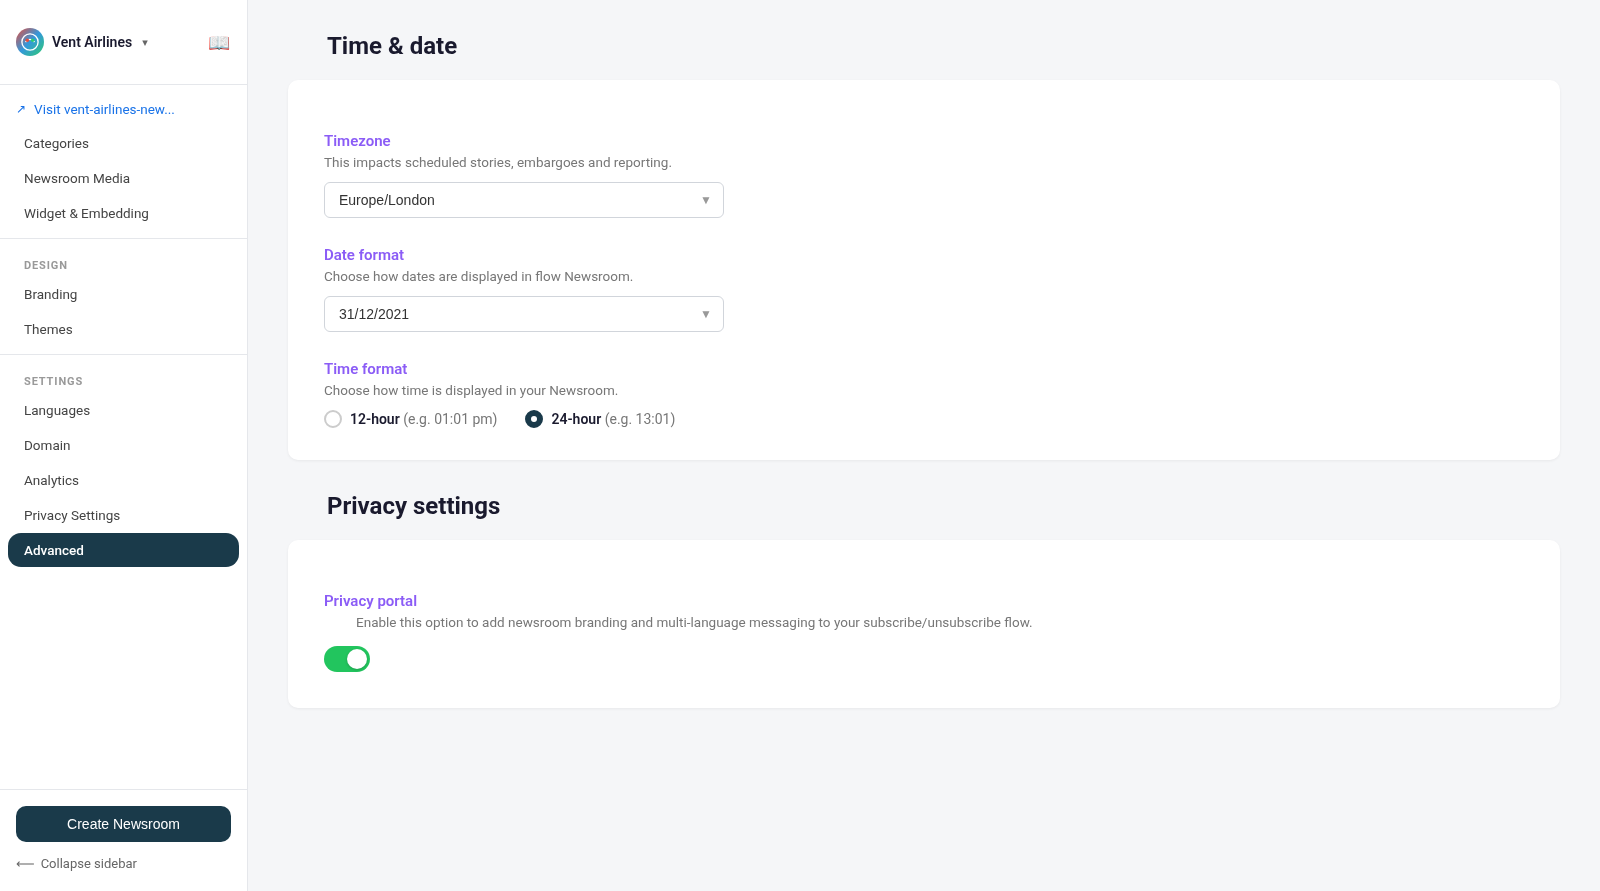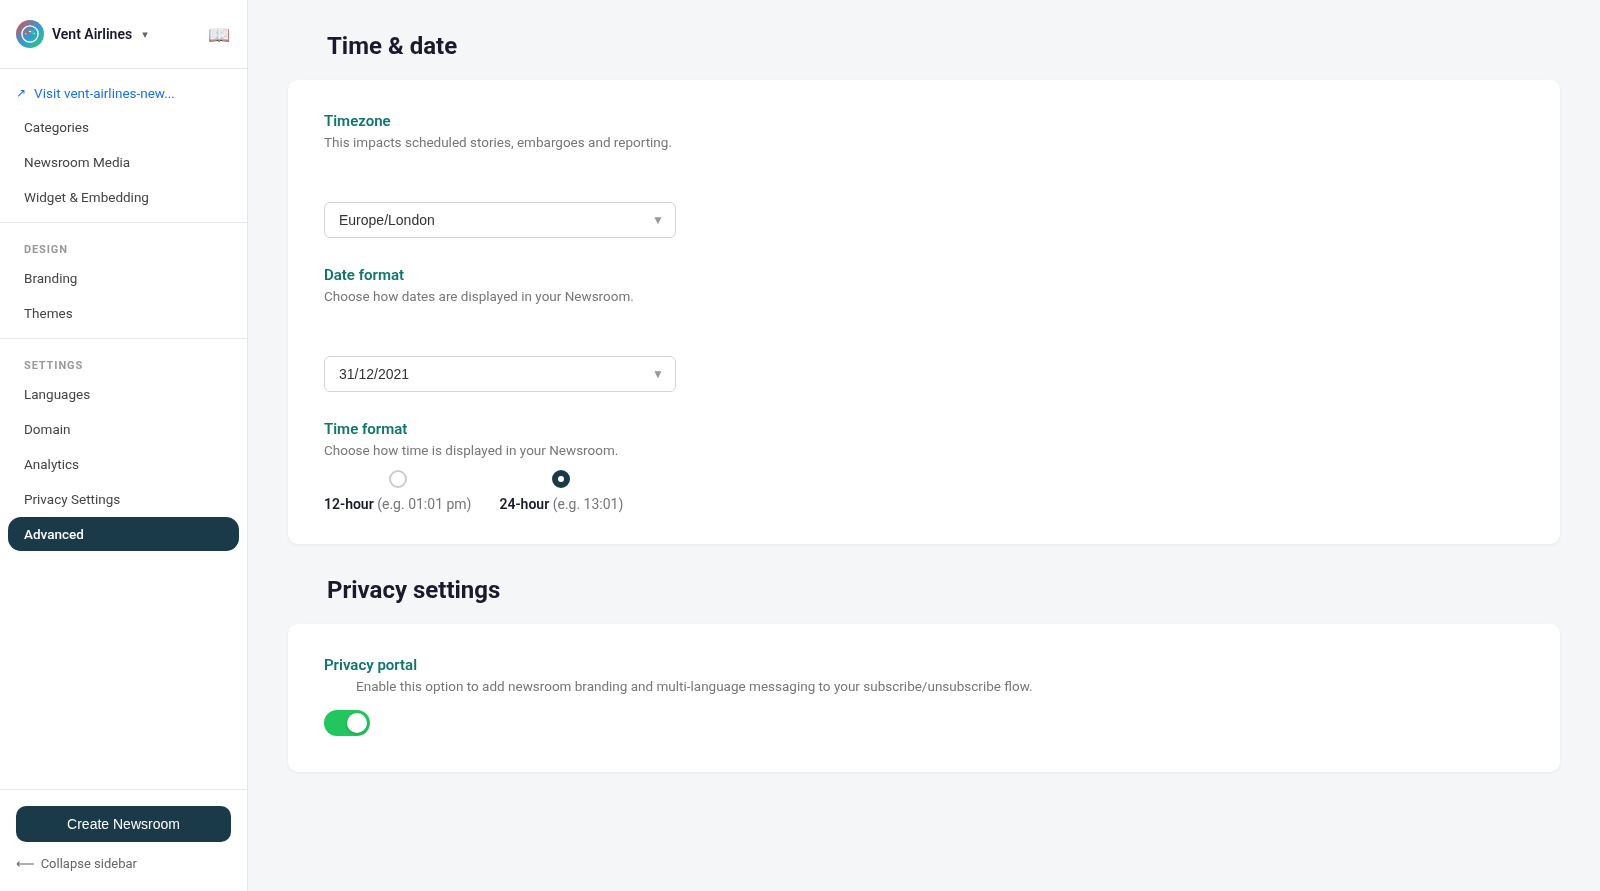--- a/index.html
+++ b/index.html
@@ -21,21 +21,21 @@
       display: flex;
       flex-direction: column;
       height: 100%;
       overflow-y: auto;
     }
 
     .sidebar-header {
       display: flex;
       align-items: center;
       justify-content: space-between;
-      padding: 20px 16px;
+      padding: 28px 16px;
       border-bottom: 1px solid #e5e7eb;
     }
 
     .brand-row {
       display: flex;
       align-items: center;
       gap: 8px;
       cursor: pointer;
     }
 
@@ -169,43 +169,43 @@
       background: #fff;
       border-radius: 10px;
       padding: 32px 36px;
       margin-bottom: 32px;
       box-shadow: 0 1px 3px rgba(0,0,0,0.06);
     }
 
     .field-label {
       font-size: 15px;
       font-weight: 600;
-      color: #0f766e;
+      color: #8b5cf6;
       margin-bottom: 4px;
+      margin-top: 20px;
     }
 
     .field-description {
       font-size: 13.5px;
       color: #777;
       margin-bottom: 12px;
     }
 
     .field-block {
       margin-bottom: 28px;
     }
 
     .field-block:last-child {
       margin-bottom: 0;
     }
 
     .select-wrapper {
       position: relative;
       display: inline-block;
-      width: 352px;
-      margin-top: 40px;
+      width: 400px;
     }
 
     .select-wrapper select {
       width: 100%;
       padding: 9px 36px 9px 14px;
       border: 1px solid #d1d5db;
       border-radius: 6px;
       font-size: 14px;
       color: #333;
       background: #fff;
@@ -231,21 +231,20 @@
       margin-top: 4px;
     }
 
     .radio-option {
       display: flex;
       align-items: center;
       gap: 8px;
       font-size: 14px;
       color: #444;
       cursor: pointer;
-      flex-direction: column;
     }
 
     .radio-circle {
       width: 18px;
       height: 18px;
       border-radius: 50%;
       border: 2px solid #ccc;
       display: flex;
       align-items: center;
       justify-content: center;
@@ -395,21 +394,21 @@
           <option>America/New_York</option>
           <option>America/Los_Angeles</option>
           <option>Asia/Tokyo</option>
         </select>
         <span class="select-arrow">▼</span>
       </div>
     </div>
 
     <div class="field-block">
       <div class="field-label">Date format</div>
-      <div class="field-description">Choose how dates are displayed in your Newsroom.</div>
+      <div class="field-description">Choose how dates are displayed in flow Newsroom.</div>
       <div class="select-wrapper">
         <select>
           <option>31/12/2021</option>
           <option>12/31/2021</option>
           <option>2021-12-31</option>
           <option>December 31, 2021</option>
         </select>
         <span class="select-arrow">▼</span>
       </div>
     </div>

